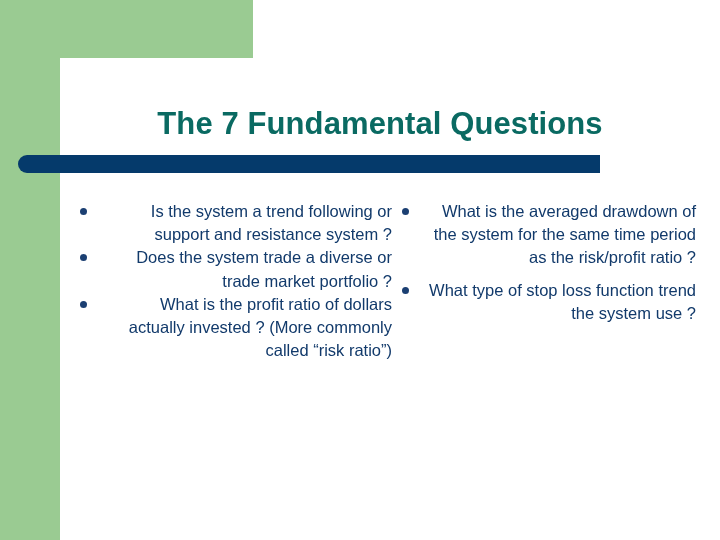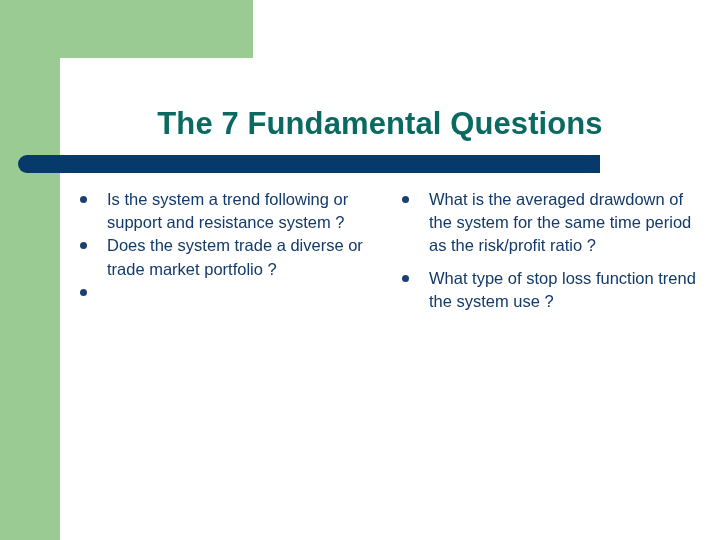--- a/index.html
+++ b/index.html
@@ -62,21 +62,22 @@
     font-size: 31px;
     font-weight: bold;
     color: #0a6a62;
     letter-spacing: 0.1px;
     line-height: 38px;
     white-space: nowrap;
   }
   
   .body-col {
     position: absolute;
-    top: 188px;
+    top: 200px;
+    text-align: right;
   }
   .col-left  { left: 74px;  width: 318px; }
   .col-right { left: 396px; width: 300px; }
 
   ul.bullets {
     margin: 0;
     padding: 0;
     list-style: none;
   }
   ul.bullets li {
@@ -117,20 +118,21 @@
       <li>
         <span class="bullet-dot"></span>
         <span class="bullet-text">Is the system a trend following or support and resistance system ?</span>
       </li>
       <li>
         <span class="bullet-dot"></span>
         <span class="bullet-text">Does the system trade a diverse or trade market portfolio ?</span>
       </li>
       <li>
         <span class="bullet-dot"></span>
+        <span class="bullet-text">What is the profit ratio of dollars actually invested ? (More commonly called “risk ratio”)</span>
       </li>
     </ul>
   </div>
 
   <div class="body-col col-right">
     <ul class="bullets">
       <li>
         <span class="bullet-dot"></span>
         <span class="bullet-text">What is the averaged drawdown of the system for the same time period as the risk/profit ratio ?</span>
       </li>

